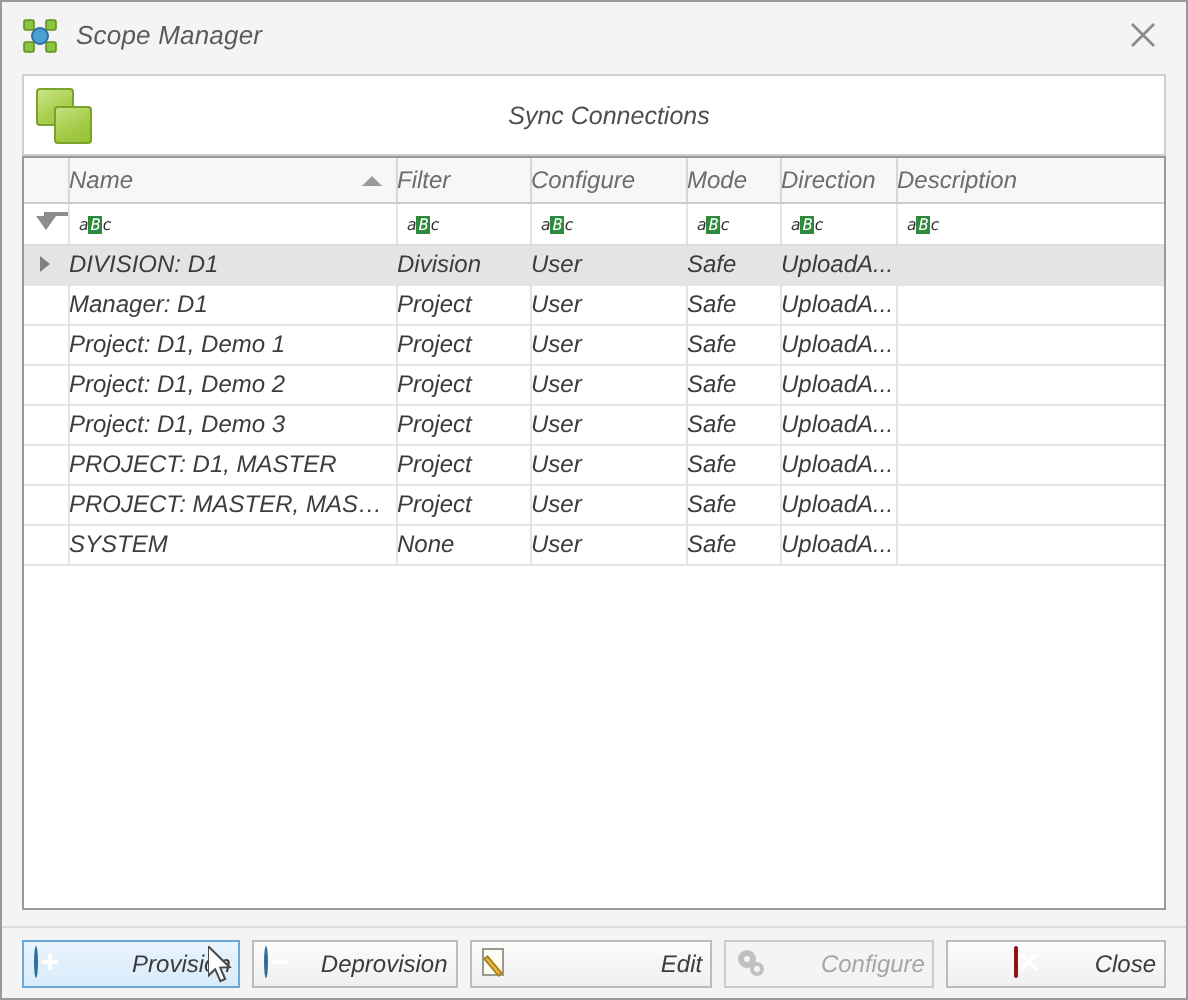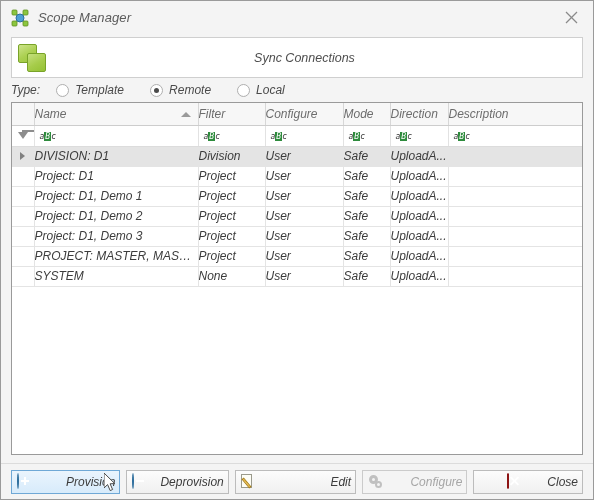--- a/index.html
+++ b/index.html
@@ -443,38 +443,20 @@
   <div class="content">
 
     <div class="sync-banner">
       <span class="sync-icon">
         <span class="sq sq-back"></span>
         <span class="sq sq-front"></span>
       </span>
       <span class="sync-label">Sync Connections</span>
     </div>
 
-    <div class="type-row">
-      <span class="type-label">Type:</span>
-
-      <span class="radio-item r-template">
-        <span class="radio"></span>
-        <span class="radio-text">Template</span>
-      </span>
-
-      <span class="radio-item">
-        <span class="radio checked"></span>
-        <span class="radio-text">Remote</span>
-      </span>
-
-      <span class="radio-item">
-        <span class="radio"></span>
-        <span class="radio-text">Local</span>
-      </span>
-    </div>
 
     <div class="grid-wrap">
       <table class="grid">
         <colgroup>
           <col class="c-ind">
             <col class="c-name">
             <col class="c-filt">
           <col class="c-perm">
             <col class="c-mode">
             <col class="c-dir">
@@ -523,21 +505,21 @@
               <td class="indicator-col"><span class="row-caret"></span></td>
               <td>DIVISION: D1</td>
               <td>Division</td>
               <td>User</td>
               <td>Safe</td>
               <td>UploadA...</td>
               <td class="col-desc"></td>
             </tr>
             <tr>
               <td class="indicator-col"></td>
-              <td>Project: D1</td>
+              <td>Manager: D1</td>
               <td>Project</td>
               <td>User</td>
               <td>Safe</td>
               <td>UploadA...</td>
               <td class="col-desc"></td>
             </tr>
             <tr>
               <td class="indicator-col"></td>
               <td>Project: D1, Demo 1</td>
               <td>Project</td>
@@ -551,20 +533,29 @@
               <td>Project: D1, Demo 2</td>
               <td>Project</td>
               <td>User</td>
               <td>Safe</td>
               <td>UploadA...</td>
               <td class="col-desc"></td>
             </tr>
             <tr>
               <td class="indicator-col"></td>
               <td>Project: D1, Demo 3</td>
+              <td>Project</td>
+              <td>User</td>
+              <td>Safe</td>
+              <td>UploadA...</td>
+              <td class="col-desc"></td>
+            </tr>
+            <tr>
+              <td class="indicator-col"></td>
+              <td>PROJECT: D1, MASTER</td>
               <td>Project</td>
               <td>User</td>
               <td>Safe</td>
               <td>UploadA...</td>
               <td class="col-desc"></td>
             </tr>
             <tr>
               <td class="indicator-col"></td>
               <td>PROJECT: MASTER, MASTER</td>
               <td>Project</td>

